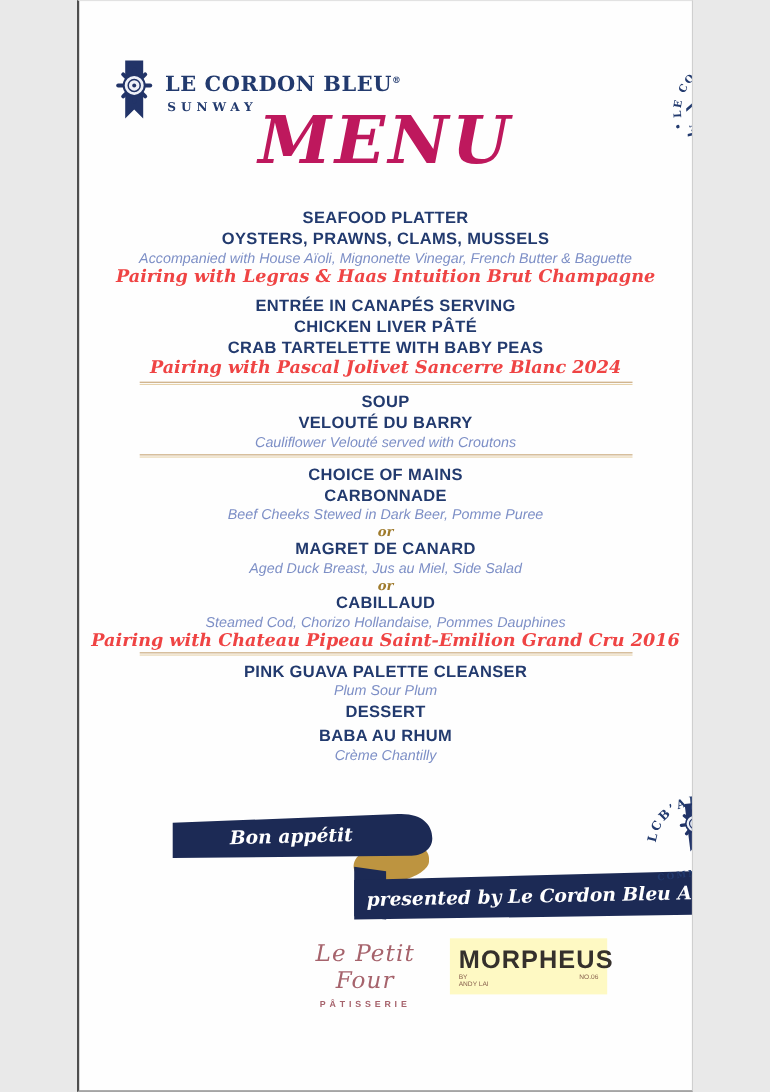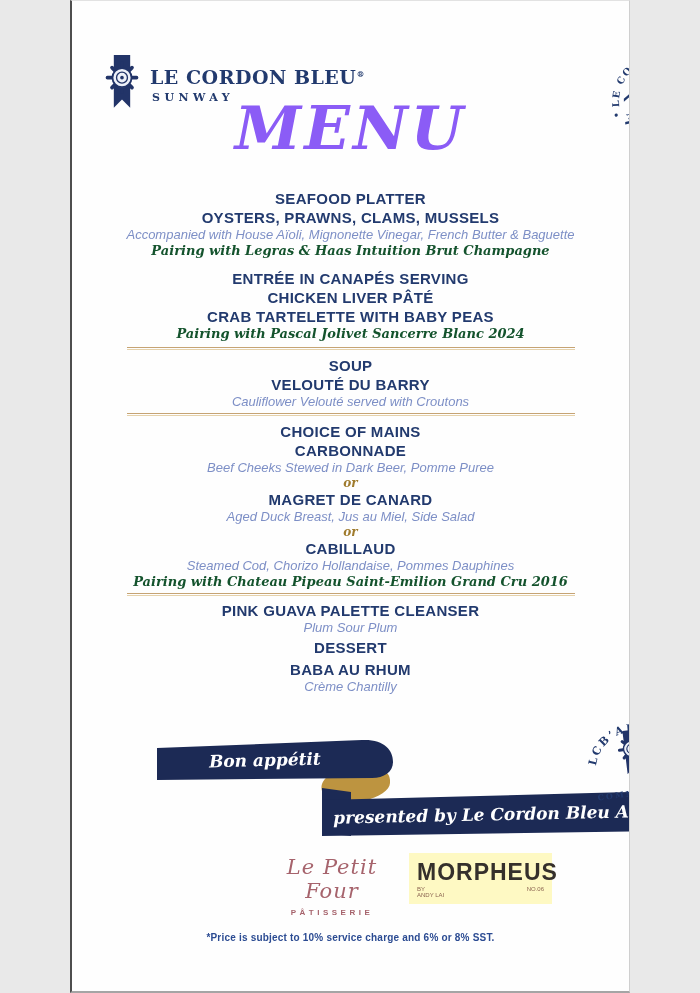--- a/index.html
+++ b/index.html
@@ -16,27 +16,27 @@
   .brand-name{font-family:"DejaVu Serif",serif;font-weight:700;font-size:19px;letter-spacing:.5px;white-space:nowrap;}
   .brand-name sup{font-size:8px;vertical-align:super;}
   .brand-loc{font-family:"DejaVu Serif",serif;font-weight:700;font-size:11px;letter-spacing:4.5px;margin-top:3px;margin-left:2px;}
   .badge130{position:absolute;left:532px;top:40px;transform:rotate(-13deg);}
   .badge130 text{fill:#223a6e;}
   .badge130 .arc{font-family:"DejaVu Serif",serif;font-size:9.5px;font-weight:700;letter-spacing:1.6px;}
   .badge130 .num{font-family:"DejaVu Serif",serif;font-size:40px;font-style:italic;font-weight:700;}
   .menu-title{
     position:absolute;left:0;right:0;top:92px;text-align:center;
     font-family:"DejaVu Serif",serif;font-style:italic;font-weight:700;
-    font-size:60px;letter-spacing:3px;color:#8b5cf6;
+    font-size:60px;letter-spacing:3px;color:#be185d;
   }
   
   .menu{position:absolute;left:0;right:0;top:188px;text-align:center;}
   .h{font-weight:700;font-size:15px;line-height:19px;letter-spacing:.3px;color:#223a6e;}
   .d{font-style:italic;font-size:13px;line-height:16px;color:#7d8fc6;}
-  .p{font-family:"DejaVu Serif",serif;font-style:italic;font-weight:700;font-size:13px;line-height:16px;color:#14532d;}
+  .p{font-family:"DejaVu Serif",serif;font-style:italic;font-weight:700;font-size:16px;line-height:16px;color:#ef4444;}
   .or{font-family:"DejaVu Serif",serif;font-style:italic;font-weight:700;font-size:12px;line-height:14px;color:#9f7b2d;}
   .divider{width:448px;margin:5px auto 0 auto;height:1px;border-top:1px solid #c6a474;border-bottom:1px solid #e6d2ab;}
   .mt6{margin-top:6px;} .mt10{margin-top:10px;} .mt5{margin-top:5px;} .mt3{margin-top:3px;} .mt2{margin-top:2px;}
   
   .ribbon{position:absolute;left:80px;top:735px;}
   .ribbon-text{font-family:"DejaVu Serif",serif;font-style:italic;font-weight:700;font-size:17px;fill:#ffffff;}
   
   .alumni{position:absolute;left:505px;top:703px;transform:rotate(-7deg);}
   .alumni .arc{font-family:"DejaVu Serif",serif;font-size:11px;font-weight:700;letter-spacing:2px;fill:#223a6e;}
   .alumni .community{font-family:"DejaVu Serif",serif;font-size:8px;font-weight:700;letter-spacing:2px;fill:#223a6e;}
@@ -176,15 +176,14 @@
     <div class="mo-name">MORPHEUS</div>
     <div class="mo-row">
       <span>
         <span>BY</span><br>
         <span>ANDY LAI</span>
       </span>
       <span>NO.06</span>
     </div>
   </div>
 
-  <div class="footnote">*Price is subject to 10% service charge and 6% or 8% SST.</div>
 
 </div>
 
 </body></html>

